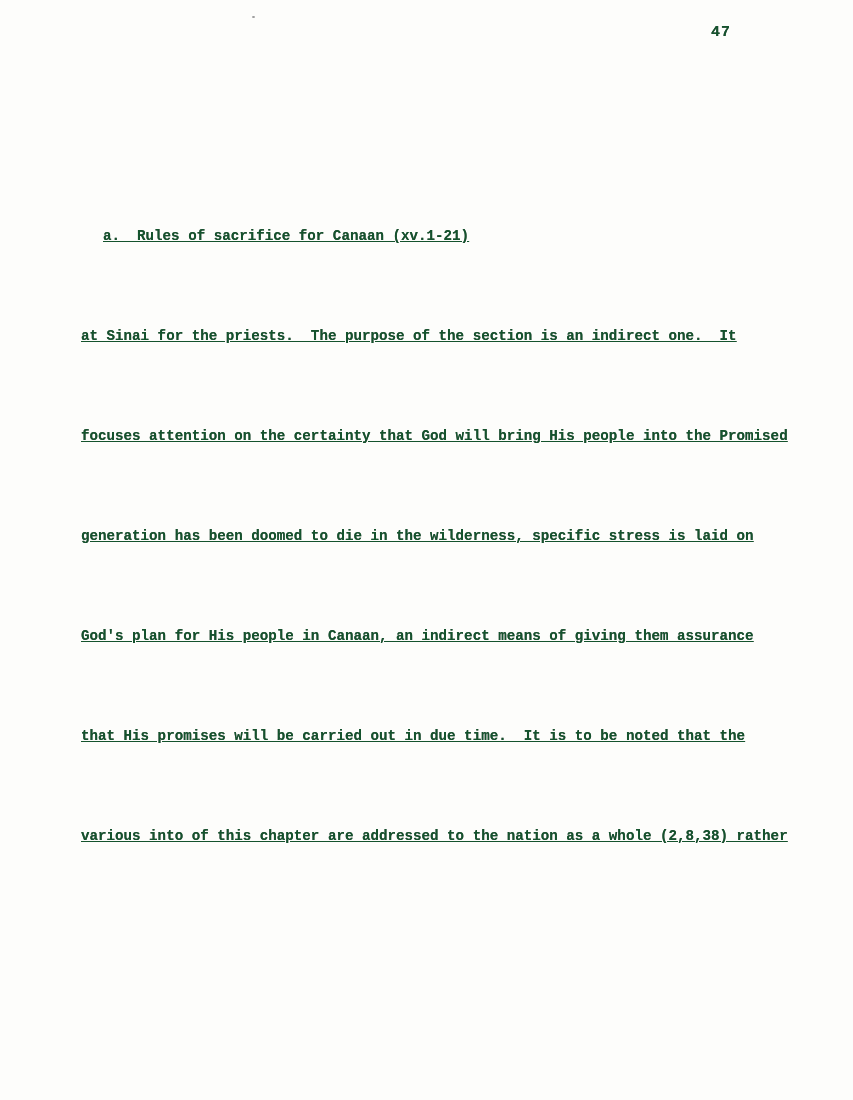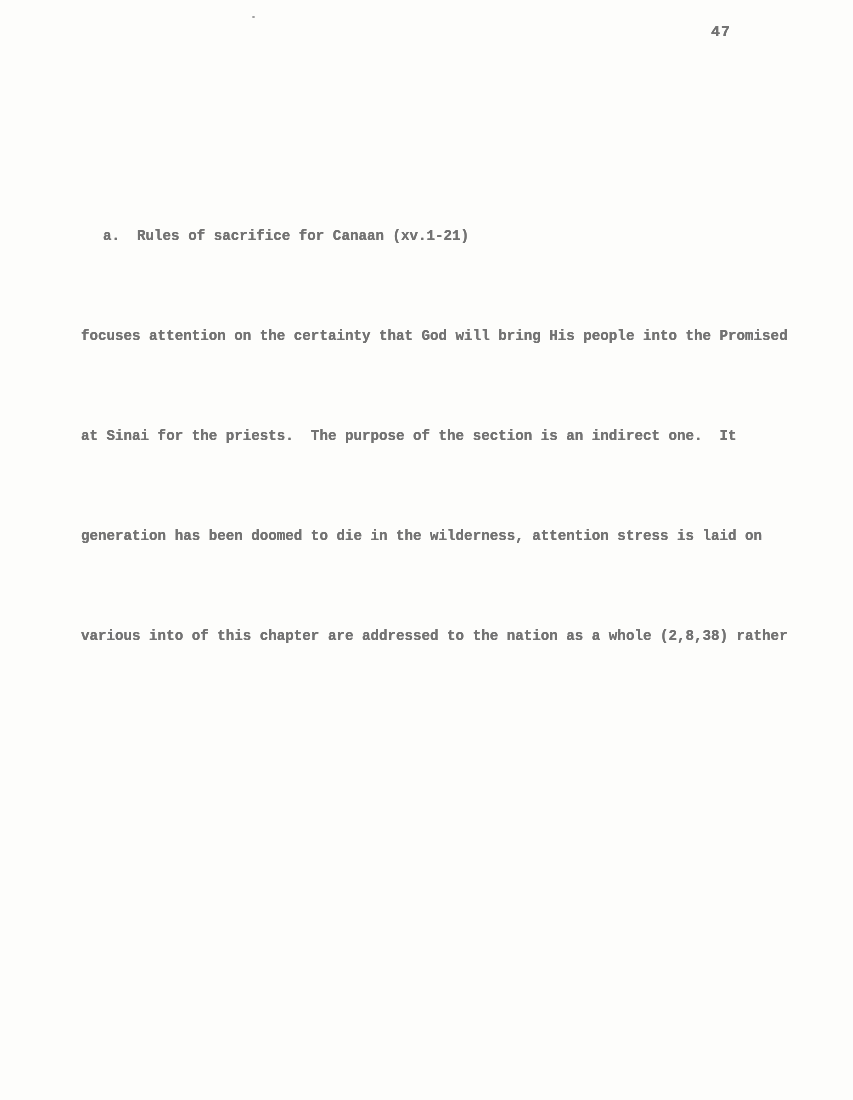--- a/index.html
+++ b/index.html
@@ -7,21 +7,21 @@
     padding: 0;
     background: #ffffff;
   }
   .page {
     position: relative;
     width: 853px;
     height: 1100px;
     background: #fdfdfb;
     overflow: hidden;
     font-family: "Liberation Mono", "DejaVu Sans Mono", monospace;
-    color: #737373;
+    color: #14532d;
   }
   .page-number {
     position: absolute;
     top: 24px;
     left: 711px;
     font-size: 15px;
     font-weight: bold;
     letter-spacing: 1px;
     text-shadow: 0 0 0.6px rgba(25,25,25,0.75);
   }
@@ -31,20 +31,21 @@
     top: 87px;
     width: 740px;
     font-size: 14.2px;
     font-weight: bold;
     line-height: 33.3px;
     white-space: pre;
     text-shadow: 0 0 0.6px rgba(25,25,25,0.7);
   }
   .line {
     height: 33.3px;
+    text-decoration: underline;
   }
   .indent {
     padding-left: 22px;
   }
   .speck {
     position: absolute;
     left: 252px;
     top: 16px;
     width: 3px;
     height: 2px;
@@ -56,23 +57,25 @@
 <body>
 
 <div class="page">
   <div class="speck"></div>
   <div class="page-number">47</div>
 
   <div class="body-text">
 
     
     <div class="line indent">a.  Rules of sacrifice for Canaan (xv.1-21)</div>
+    <div class="line">at Sinai for the priests.  The purpose of the section is an indirect one.  It</div>
     <div class="line">focuses attention on the certainty that God will bring His people into the Promised</div>
-    <div class="line">at Sinai for the priests.  The purpose of the section is an indirect one.  It</div>
-    <div class="line">generation has been doomed to die in the wilderness, attention stress is laid on</div>
+    <div class="line">generation has been doomed to die in the wilderness, specific stress is laid on</div>
+    <div class="line">God's plan for His people in Canaan, an indirect means of giving them assurance</div>
+    <div class="line">that His promises will be carried out in due time.  It is to be noted that the</div>
     <div class="line">various into of this chapter are addressed to the nation as a whole (2,8,38) rather</div>
     
 
     
     
     
     
     
     
     

